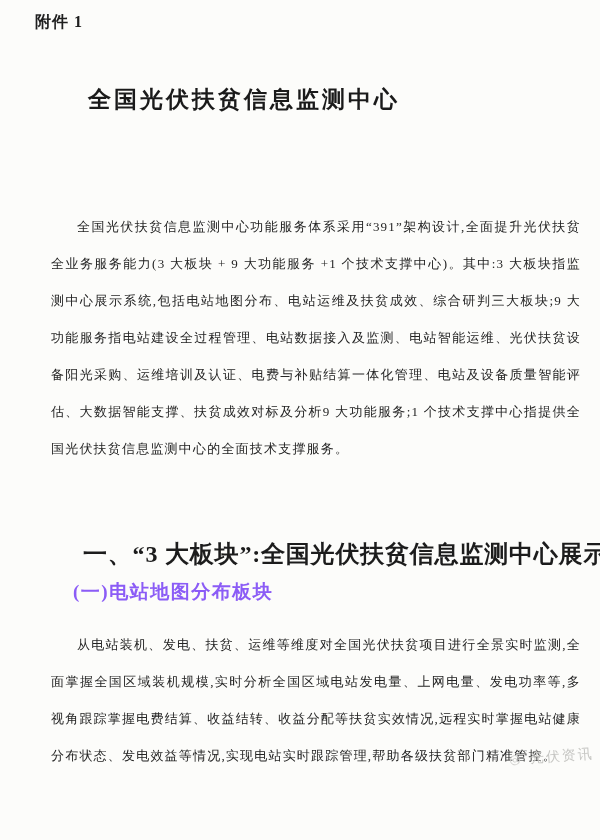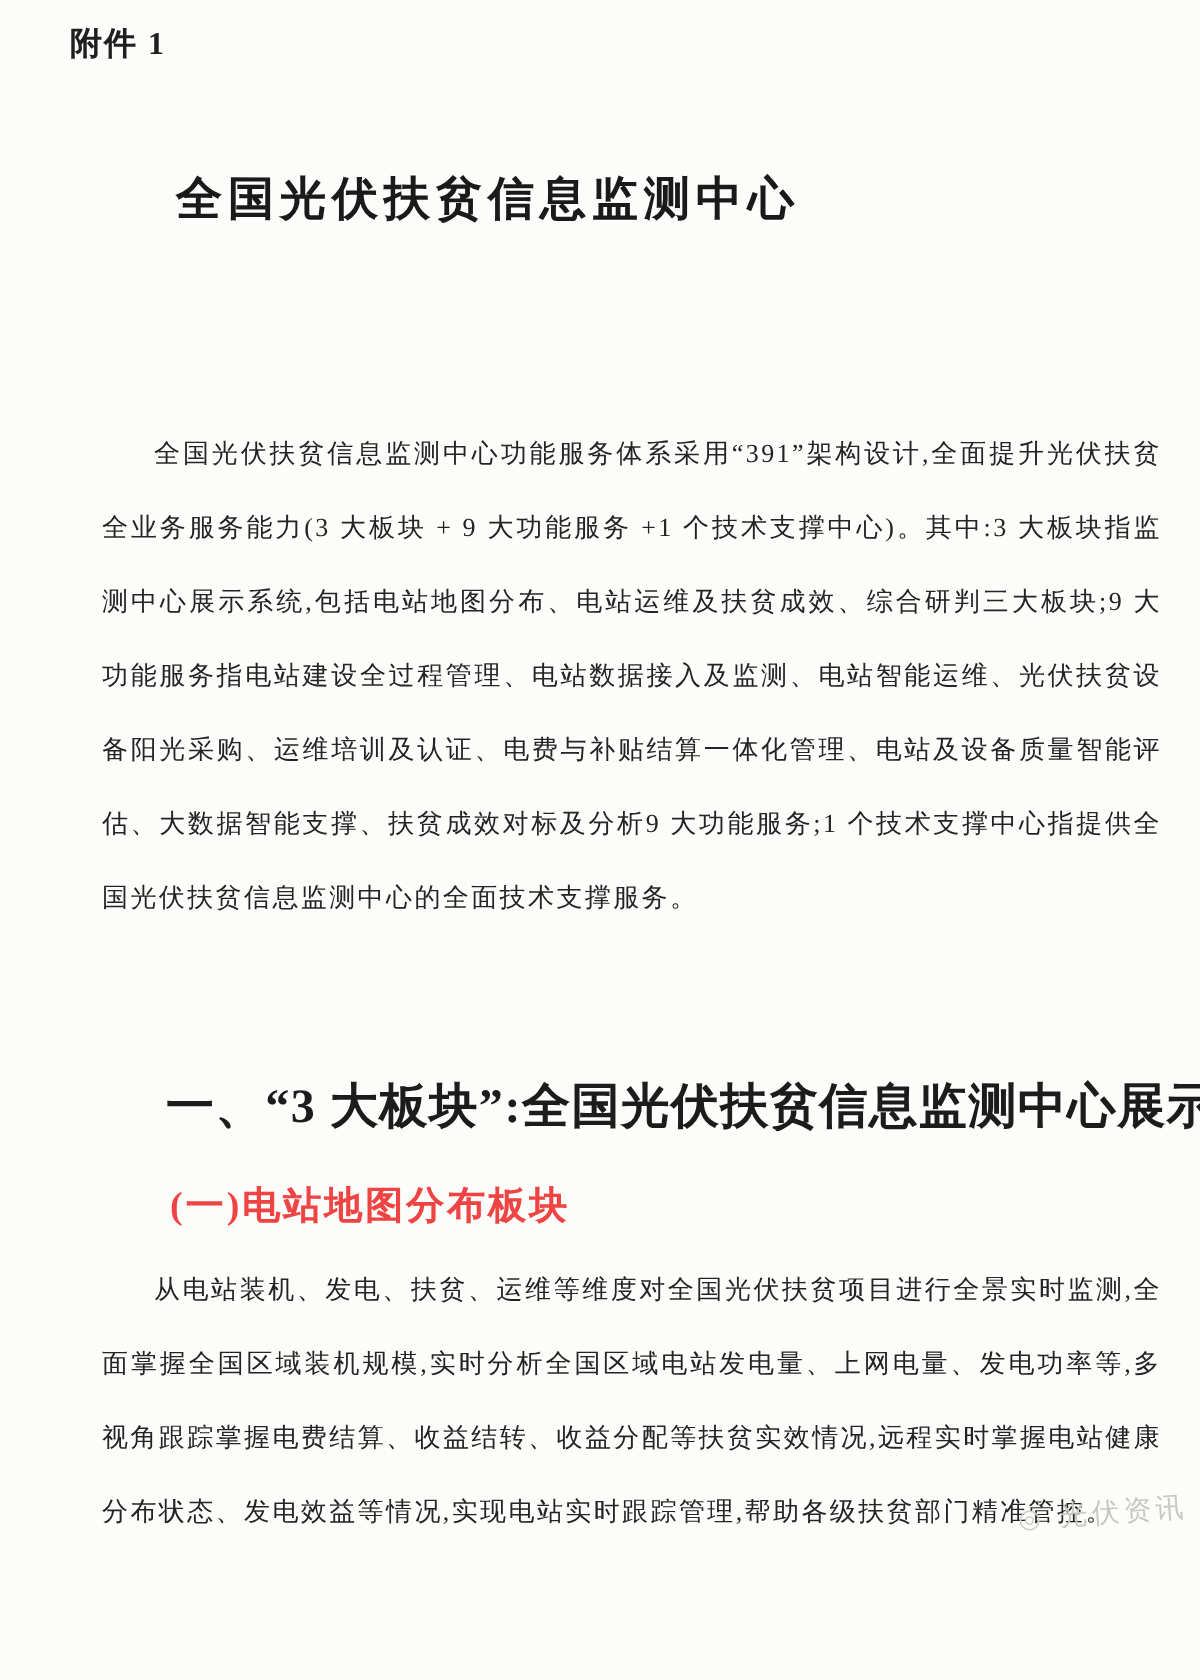--- a/index.html
+++ b/index.html
@@ -60,27 +60,27 @@
     line-height: 37px;
     letter-spacing: 0.8px;
     text-indent: 2em;
     white-space: nowrap;
     color: #1c1c1c;
   }
   .heading-2 {
     position: absolute;
     left: 35px; top: 573px;
     width: 530px;
-    margin: 12px;
+    margin: 0;
     font-size: 19px;
     font-weight: bold;
     line-height: 37px;
     letter-spacing: 1.5px;
     text-indent: 2em;
-    color: #ef4444;
+    color: #8b5cf6;
   }
   .para-2 { top: 610px; }
   .watermark {
     position: absolute;
     right: 6px; top: 748px;
     font-size: 14px;
     letter-spacing: 2px;
     color: #c7c7c4;
     transform: rotate(-4deg);
     white-space: nowrap;

